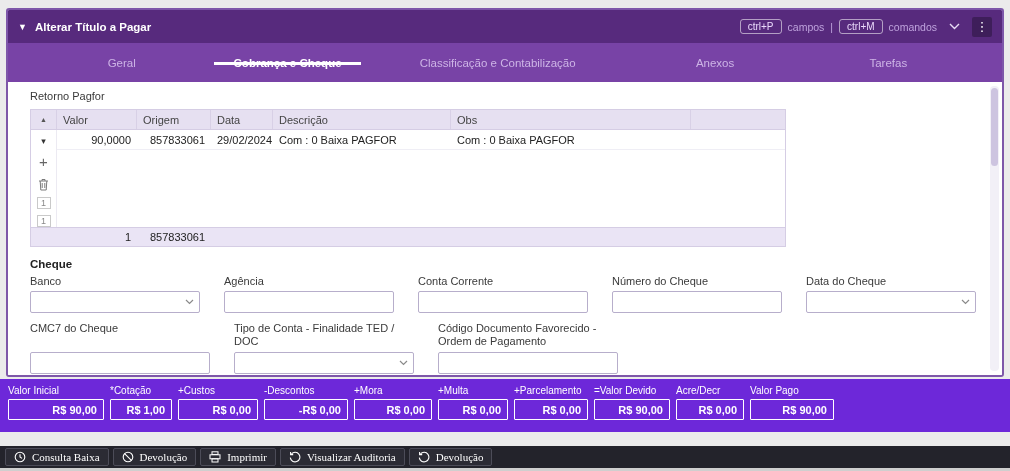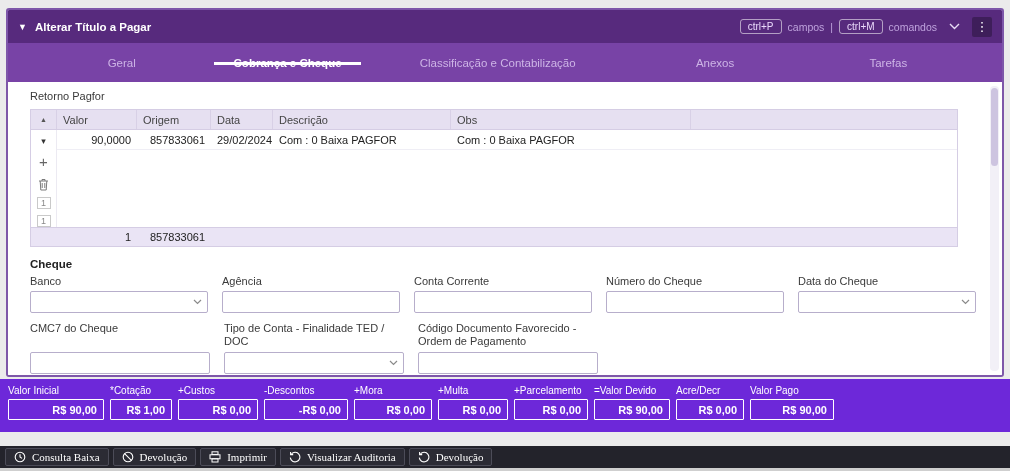--- a/index.html
+++ b/index.html
@@ -41,21 +41,21 @@
   .tab { display: flex; align-items: center; justify-content: center; color: #cdb4e6; font-size: 11.5px; cursor: pointer; position: relative; }
   .tab:nth-child(1){flex:1;} .tab:nth-child(2){flex:1.25;} .tab:nth-child(3){flex:1.6;} .tab:nth-child(4){flex:1.35;} .tab:nth-child(5){flex:1;}
   .tab.active { color: #fff; font-weight: bold; }
   .tab.active::after { content: ""; position: absolute; left: 10%; right: 10%; bottom: 5px; height: 3px; background: #fff; }
 
   
   .content { flex: 1; background: #fff; position: relative; padding: 6px 26px 0 22px; overflow: hidden; }
   .section-label { font-size: 11px; color: #3a3a3a; margin: 2px 0 7px; }
 
   
-  .grid { width: 928px; border: 1px solid #d5cde4; font-size: 11px; color: #222; }
+  .grid { width: 756px; border: 1px solid #d5cde4; font-size: 11px; color: #222; }
   .g-row { display: flex; }
   .g-head { background: #e6e0f1; color: #444; height: 20px; align-items: center; border-bottom: 1px solid #d5cde4; }
   .g-head .g-cell { border-right: 1px solid #d8d0e6; height: 100%; display: flex; align-items: center; }
   .g-cell { padding: 0 6px; overflow: hidden; white-space: nowrap; }
   .c-gut { flex: 0 0 26px; justify-content: center; text-align: center; }
   .c-valor { flex: 0 0 80px; }
   .c-origem { flex: 0 0 74px; }
   .c-data { flex: 0 0 62px; }
   .c-desc { flex: 0 0 178px; }
   .c-obs { flex: 0 0 240px; }
@@ -67,21 +67,21 @@
   .gut-plus { color: #666; font-size: 15px; line-height: 14px; margin-top: 6px; cursor: pointer; }
   .gut-trash { margin-top: 9px; cursor: pointer; display: flex; }
   .gut-page { width: 14px; height: 14px; border: 1px solid #c9c9c9; color: #888; font-size: 9px; display: flex; align-items: center; justify-content: center; margin-top: 6px; cursor: pointer; }
   .g-rows { flex: 1; display: flex; flex-direction: column; }
   .g-datarow { display: flex; height: 20px; align-items: center; border-bottom: 1px solid #efeef5; cursor: pointer; }
   .g-foot { background: #eae4f5; height: 19px; align-items: center; border-top: 1px solid #d5cde4; }
 
   
   .cheque-label, .barcode-label { font-weight: bold; font-size: 11.5px; color: #222; }
   .cheque-label { margin: 11px 0 5px; }
-  .form-row { display: flex; gap: 14px; margin-bottom: 9px; }
+  .form-row { display: flex; gap: 24px; margin-bottom: 9px; }
   .field { display: flex; flex-direction: column; width: 180px; }
   .field-label { font-size: 11px; color: #3a3a3a; margin-bottom: 3px; line-height: 1.18; }
   .row2 .field-label { min-height: 27px; }
   .inp-wrap { position: relative; }
   .inp {
     width: 100%; height: 22px; border: 1px solid #b7aecb; border-radius: 2px;
     background: #fff; font-size: 11px; padding: 0 5px; color: #222;
     font-family: "Liberation Sans", "DejaVu Sans", sans-serif;
   }
   .sel-chev { position: absolute; right: 6px; top: 8px; pointer-events: none; display: flex; }

